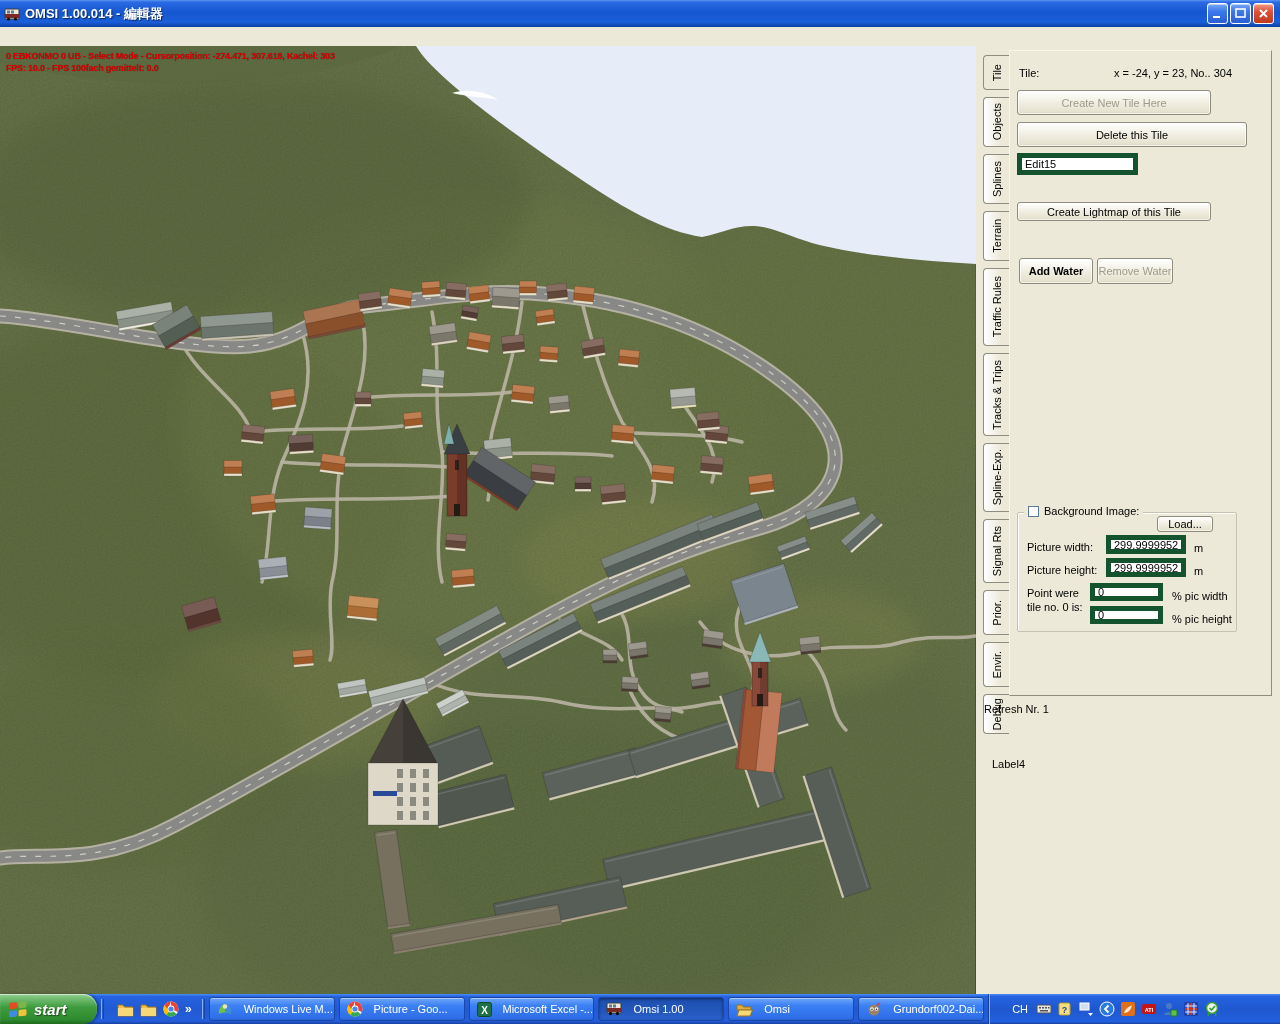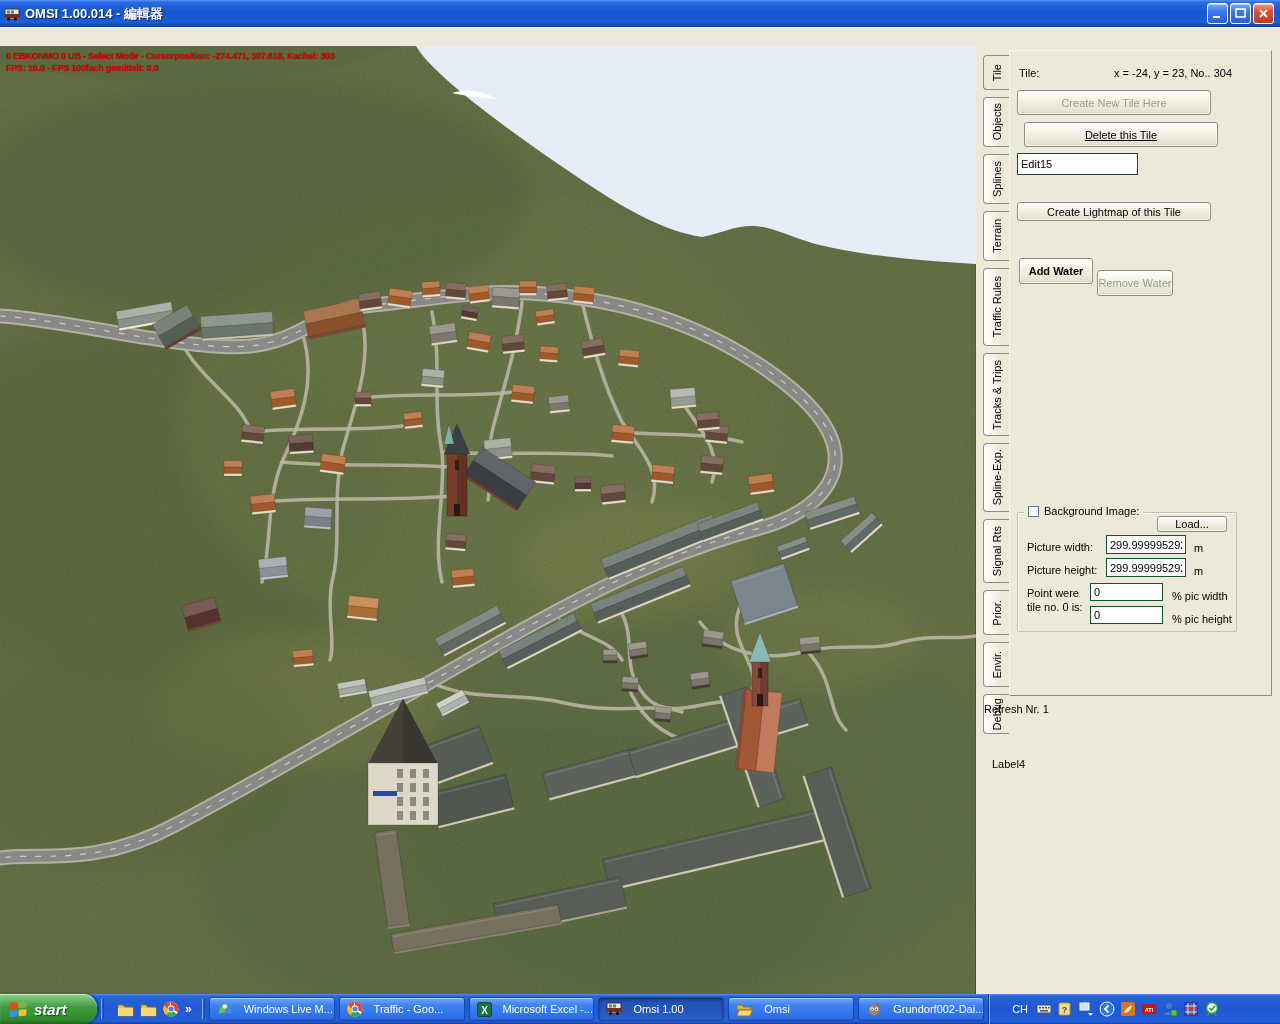--- a/index.html
+++ b/index.html
@@ -38,21 +38,21 @@
     display:flex;align-items:center;justify-content:center;}
   .vtab span{writing-mode:vertical-rl;transform:rotate(180deg);font-size:11px;white-space:nowrap;}
   .vtab.active{background:#ece9d8;width:27px;box-shadow:-1px 0 0 #fff inset;}
   .page{position:absolute;left:33px;top:4px;width:263px;height:646px;background:#ece9d8;
     border:1px solid;border-color:#f8f6ec #8f8d7f #8f8d7f #f8f6ec;}
   .plabel{position:absolute;font-size:11px;white-space:nowrap;}
   .xpbtn{position:absolute;display:flex;align-items:center;justify-content:center;font-size:11px;color:#000;
     background:linear-gradient(180deg,#ffffff,#f2f0e4 45%,#e6e2cf 90%,#d9d5c0);
     border:1px solid #8e8c7e;border-radius:3px;box-shadow:inset 0 0 0 1px rgba(255,255,255,.65);}
   .xpbtn.disabled{color:#9e9b8a;}
-  .xpfield{position:absolute;background:#fff;border:1px solid #14532d;font-size:11px;padding:1px 3px;
+  .xpfield{position:absolute;background:#fff;border:5px solid #14532d;font-size:11px;padding:1px 3px;
     font-family:"Liberation Sans",sans-serif;}
   input.xpfield{outline:none;}
   .groupbox{position:absolute;border:1px solid #c6c3b0;border-radius:2px;box-shadow:inset 1px 1px 0 #fff;}
   .grouphead{position:absolute;top:-8px;left:6px;background:#ece9d8;padding:0 4px;display:flex;align-items:center;gap:5px;}
   .checkbox{width:11px;height:11px;background:#fff;border:1px solid #5a7d9c;display:inline-block;}
   .refreshlbl{position:absolute;left:8px;top:657px;font-size:11px;}
   .label4lbl{position:absolute;left:16px;top:712px;font-size:11px;}
 
   
   #taskbar{position:absolute;left:0;top:994px;width:1280px;height:30px;display:flex;align-items:stretch;
@@ -850,32 +850,32 @@
         <div class="vtab" style="height: 40px;">
           <span>Debug</span>
         </div>
       </div>
 
     <div class="page">
       <div class="plabel" style="left:9px;top:16px;">Tile:</div>
       <div class="plabel" style="left:60px;top:16px;width:162px;text-align:right;">x = -24, y = 23, No.. 304</div>
 
       <div class="xpbtn disabled" style="left:7px;top:39px;width:194px;height:25px;">Create New Tile Here</div>
-      <div class="xpbtn" style="left:14px;top:71px;width:194px;height:25px;text-decoration:underline;">Delete this Tile</div>
+      <div class="xpbtn" style="left:7px;top:71px;width:230px;height:25px;">Delete this Tile</div>
       <input class="xpfield" style="left: 7px; top: 102px; width: 121px; height: 22px;" value="Edit15">
       <div class="xpbtn" style="left:7px;top:151px;width:194px;height:19px;">Create Lightmap of this Tile</div>
       <div class="xpbtn" style="left:9px;top:207px;width:74px;height:26px;font-weight:bold;">Add Water</div>
-      <div class="xpbtn disabled" style="left:87px;top:219px;width:76px;height:26px;">Remove Water</div>
+      <div class="xpbtn disabled" style="left:87px;top:207px;width:76px;height:26px;">Remove Water</div>
 
       <div class="groupbox" style="left:7px;top:461px;width:220px;height:120px;">
         <div class="grouphead">
           <span class="checkbox"></span>
           <span>Background Image:</span>
         </div>
-        <div class="xpbtn" style="left:139px;top:3px;width:70px;height:16px;">Load...</div>
+        <div class="xpbtn" style="left:139px;top:3px;width:56px;height:16px;">Load...</div>
         <div class="plabel" style="left:9px;top:28px;">Picture width:</div>
         <input class="xpfield" style="left: 88px; top: 22px; width: 80px; height: 19px;" value="299.999995292">
         <div class="plabel" style="left:176px;top:29px;">m</div>
         <div class="plabel" style="left:9px;top:51px;">Picture height:</div>
         <input class="xpfield" style="left: 88px; top: 45px; width: 80px; height: 19px;" value="299.999995292">
         <div class="plabel" style="left:176px;top:52px;">m</div>
         <div class="plabel" style="left:9px;top:74px;">Point were</div>
         <div class="plabel" style="left:9px;top:88px;">tile no. 0 is:</div>
         <input class="xpfield" style="left: 72px; top: 70px; width: 73px; height: 18px;" value="0">
         <div class="plabel" style="left:154px;top:77px;">% pic width</div>
@@ -944,21 +944,21 @@
             <svg width="16" height="16" viewBox="0 0 16 16">
               <circle cx="8" cy="8" r="7.5" fill="#fff"></circle>
               <path d="M8,8 L8,0.5 A7.5,7.5 0 0 1 14.8,11 Z" fill="#ea4335"></path>
               <path d="M8,8 L14.8,11 A7.5,7.5 0 0 1 3,14 Z" fill="#34a853" transform="rotate(18 8 8)"></path>
               <path d="M8,8 L3.5,14 A7.5,7.5 0 0 1 1.5,4 Z" fill="#fbbc05"></path>
               <path d="M8,0.5 A7.5,7.5 0 0 0 1.5,4 L5,8.5 Z" fill="#ea4335"></path>
               <circle cx="8" cy="8" r="3.4" fill="#fff"></circle>
               <circle cx="8" cy="8" r="2.6" fill="#4285f4"></circle>
             </svg>
           </span>
-          <span>Traffic - Goo...</span>
+          <span>Picture - Goo...</span>
         </div>
         <div class="task">
           <span style="display: flex;">
             <svg width="15" height="15" viewBox="0 0 15 15">
               <rect x="0.5" y="0.5" width="14" height="14" rx="2" fill="#1e7145" stroke="#0f4a2a"></rect>
               <text x="7.5" y="11.5" font-size="10" font-weight="bold" text-anchor="middle" fill="#fff">X</text>
             </svg>
           </span>
           <span>Microsoft Excel -...</span>
         </div>

